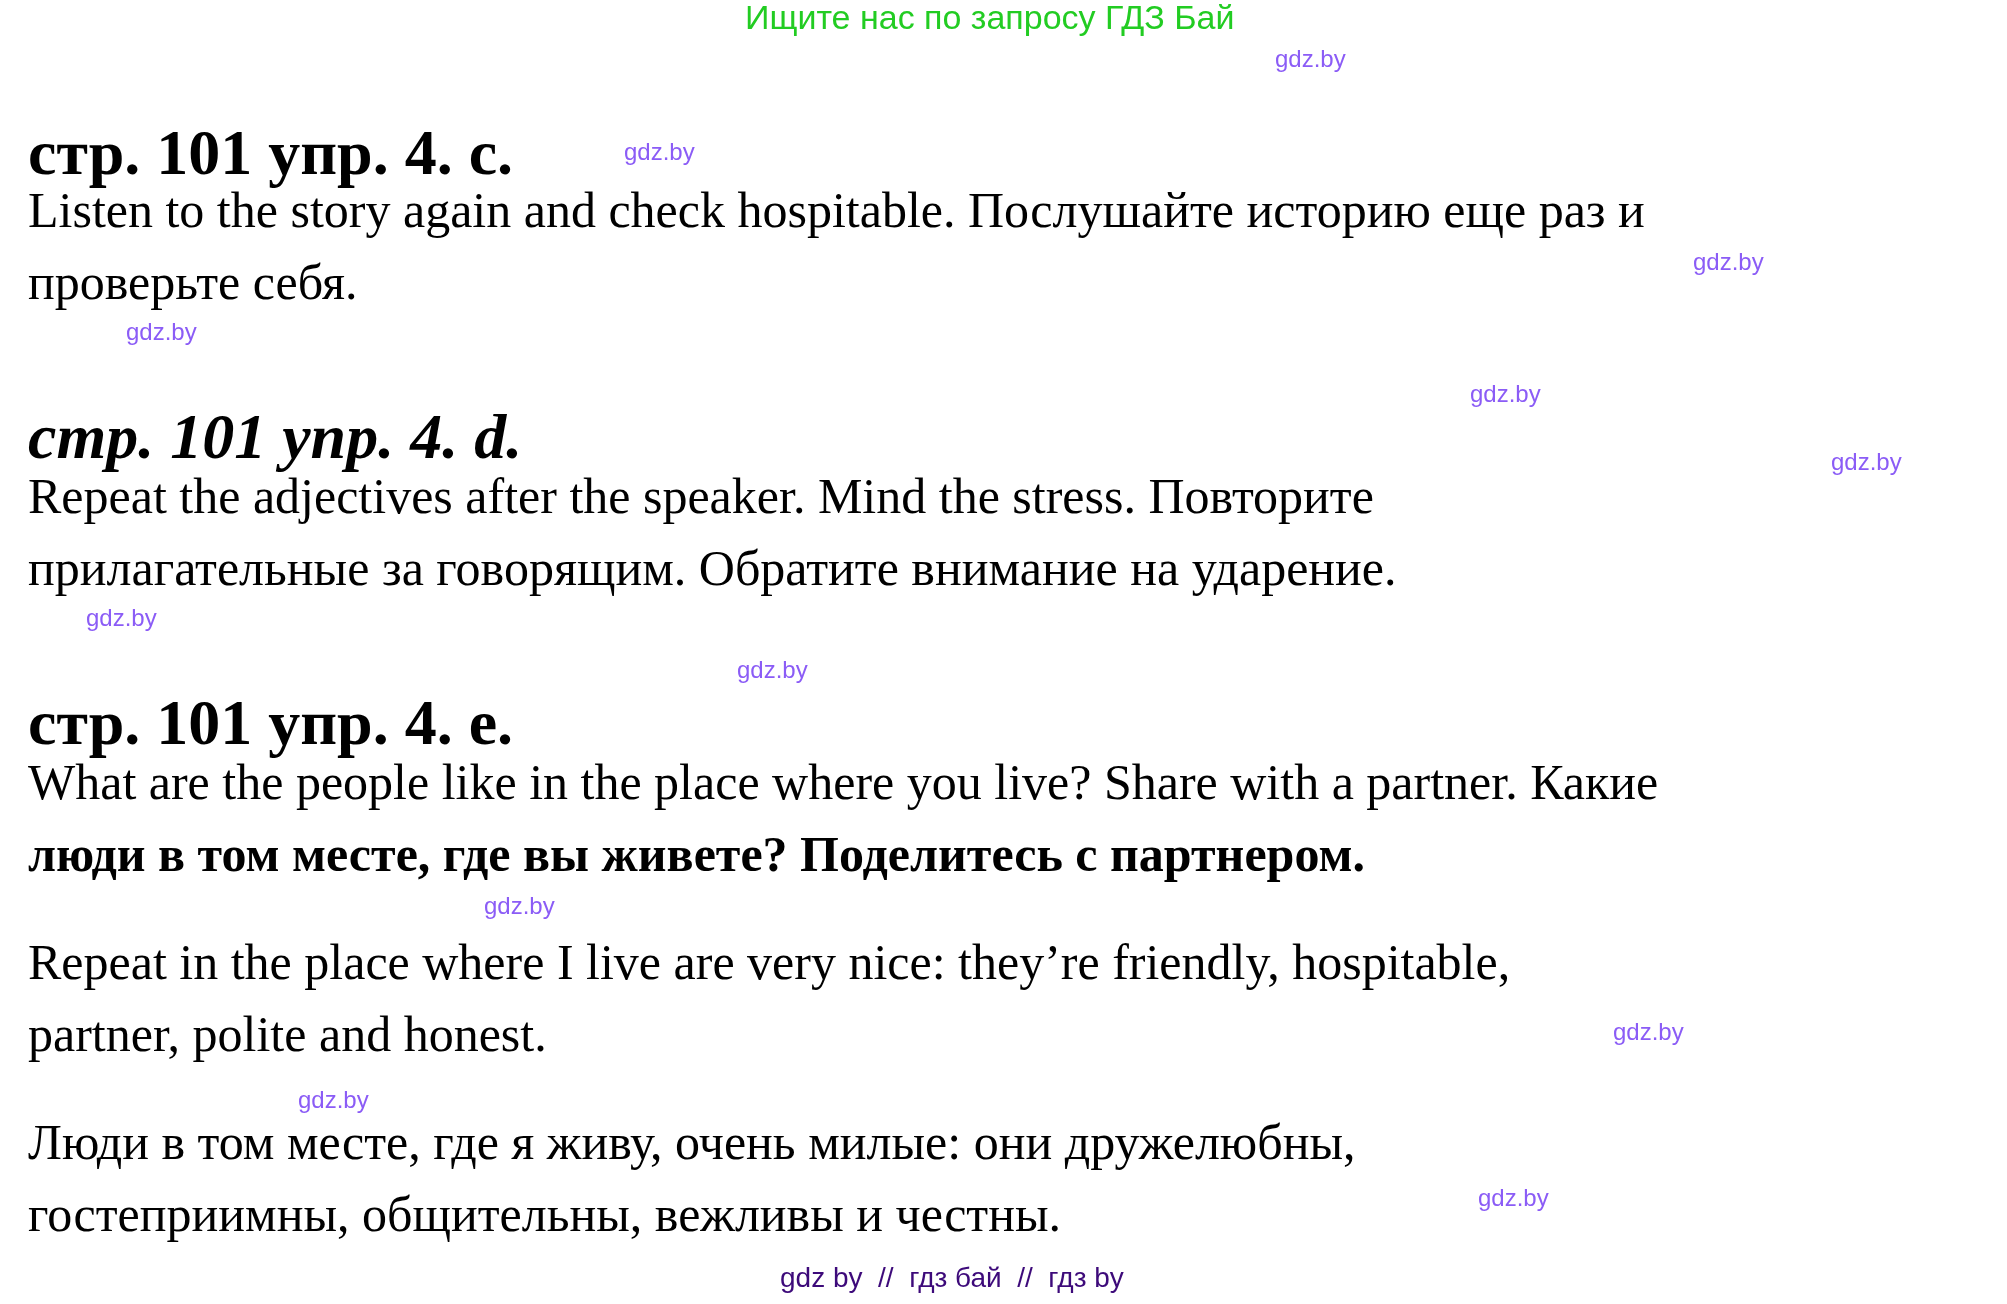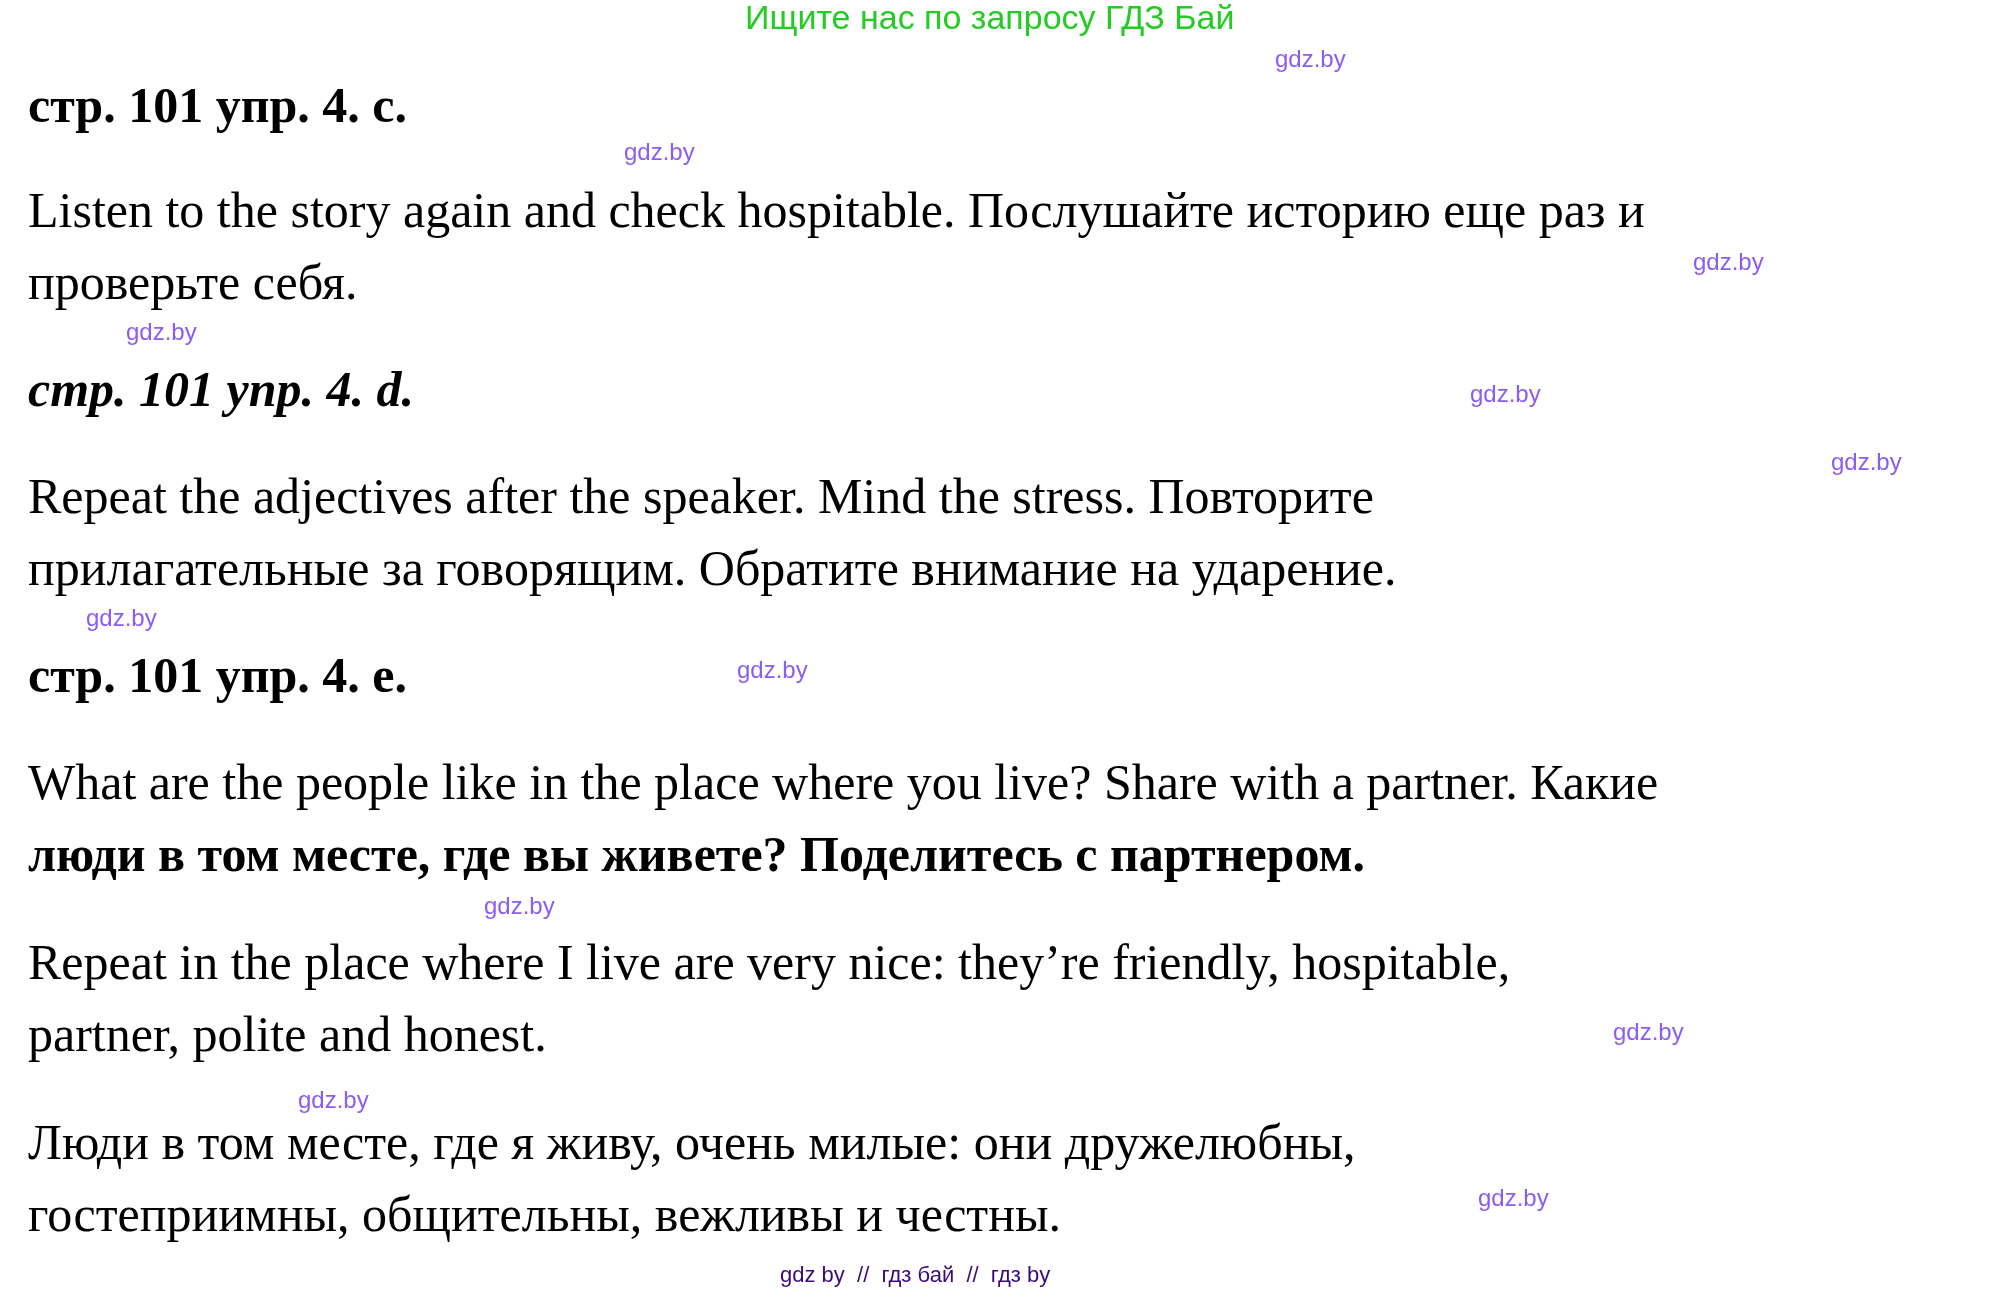--- a/index.html
+++ b/index.html
@@ -1,22 +1,22 @@
 <!DOCTYPE html>
 <html><head>
 <meta charset="utf-8">
 <style>
   html, body { margin:0; padding:0; background:#ffffff; }
   body { width:2007px; height:1304px; position:relative; overflow:hidden; }
   .abs { position:absolute; white-space:nowrap; }
   .promo { font-family:"Liberation Sans", sans-serif; font-size:34px; color:#22cc22; }
   .wm { font-family:"Liberation Sans", sans-serif; font-size:24px; color:#8b5cf6; }
-  .h { font-family:"Liberation Serif", serif; font-weight:bold; font-size:50px; color:#000; }
+  .h { font-family:"Liberation Serif", serif; font-weight:bold; font-size:64px; color:#000;margin-top:40px; }
   .p { font-family:"Liberation Serif", serif; font-size:50px; color:#000; line-height:72px; }
-  .footer { font-family:"Liberation Sans", sans-serif; font-size:22px; color:#3d0a7a; }
+  .footer { font-family:"Liberation Sans", sans-serif; font-size:28px; color:#3d0a7a; }
 </style>
 </head>
 <body>
 
 <div class="abs promo" style="left:745px; top:-2px;">Ищите нас по запросу ГДЗ Бай</div>
 
 <div class="abs wm" style="left:1275px; top:45px;">gdz.by</div>
 <div class="abs h" style="left:28px; top:76px;">стр. 101 упр. 4. c.</div>
 <div class="abs wm" style="left:624px; top:138px;">gdz.by</div>
 <div class="abs p" style="left:28px; top:174px;">Listen to the story again and check hospitable. Послушайте историю еще раз и</div>

